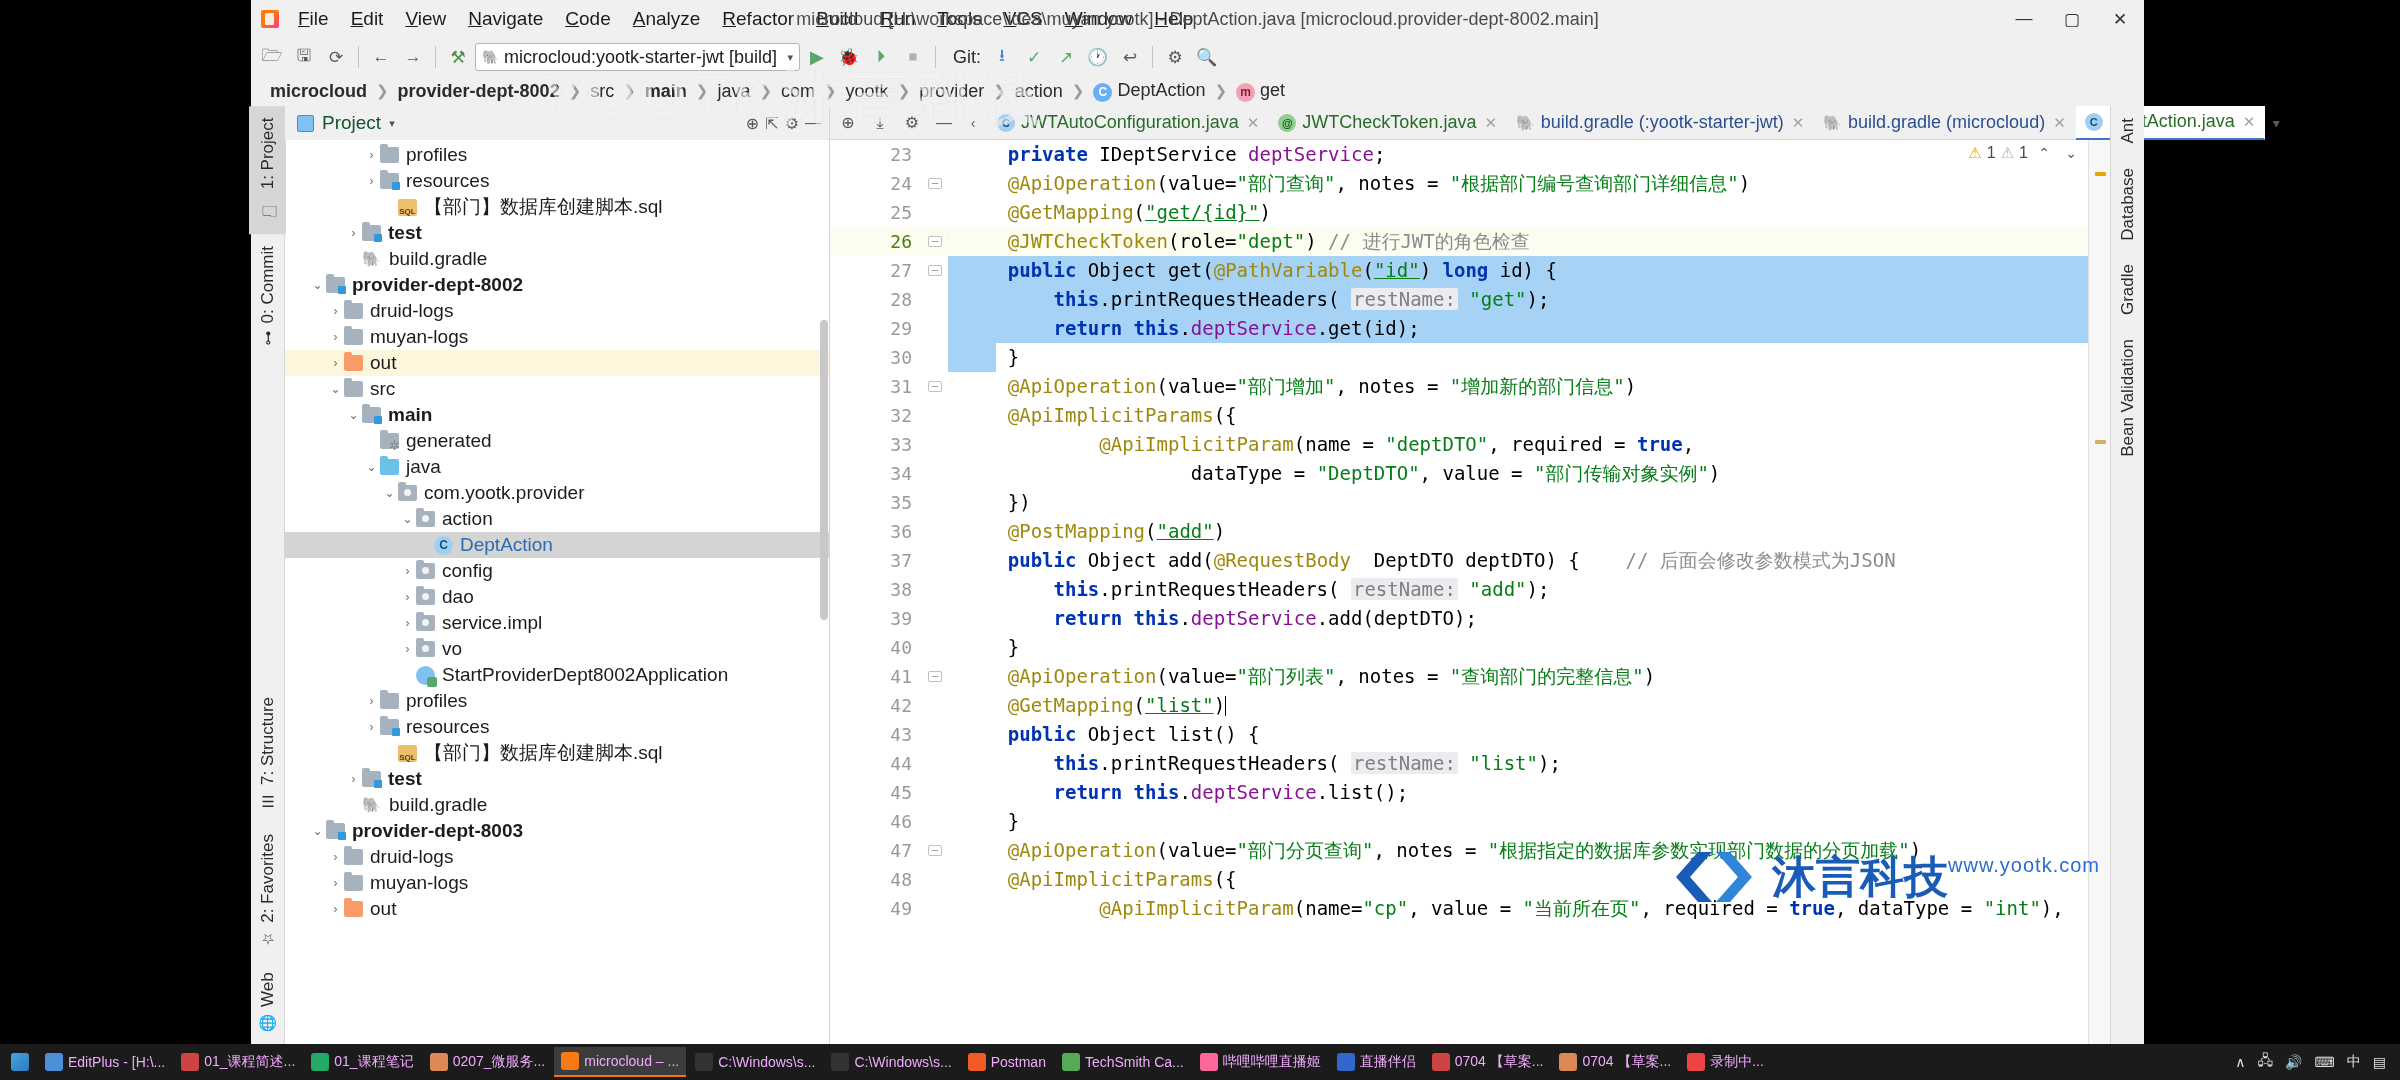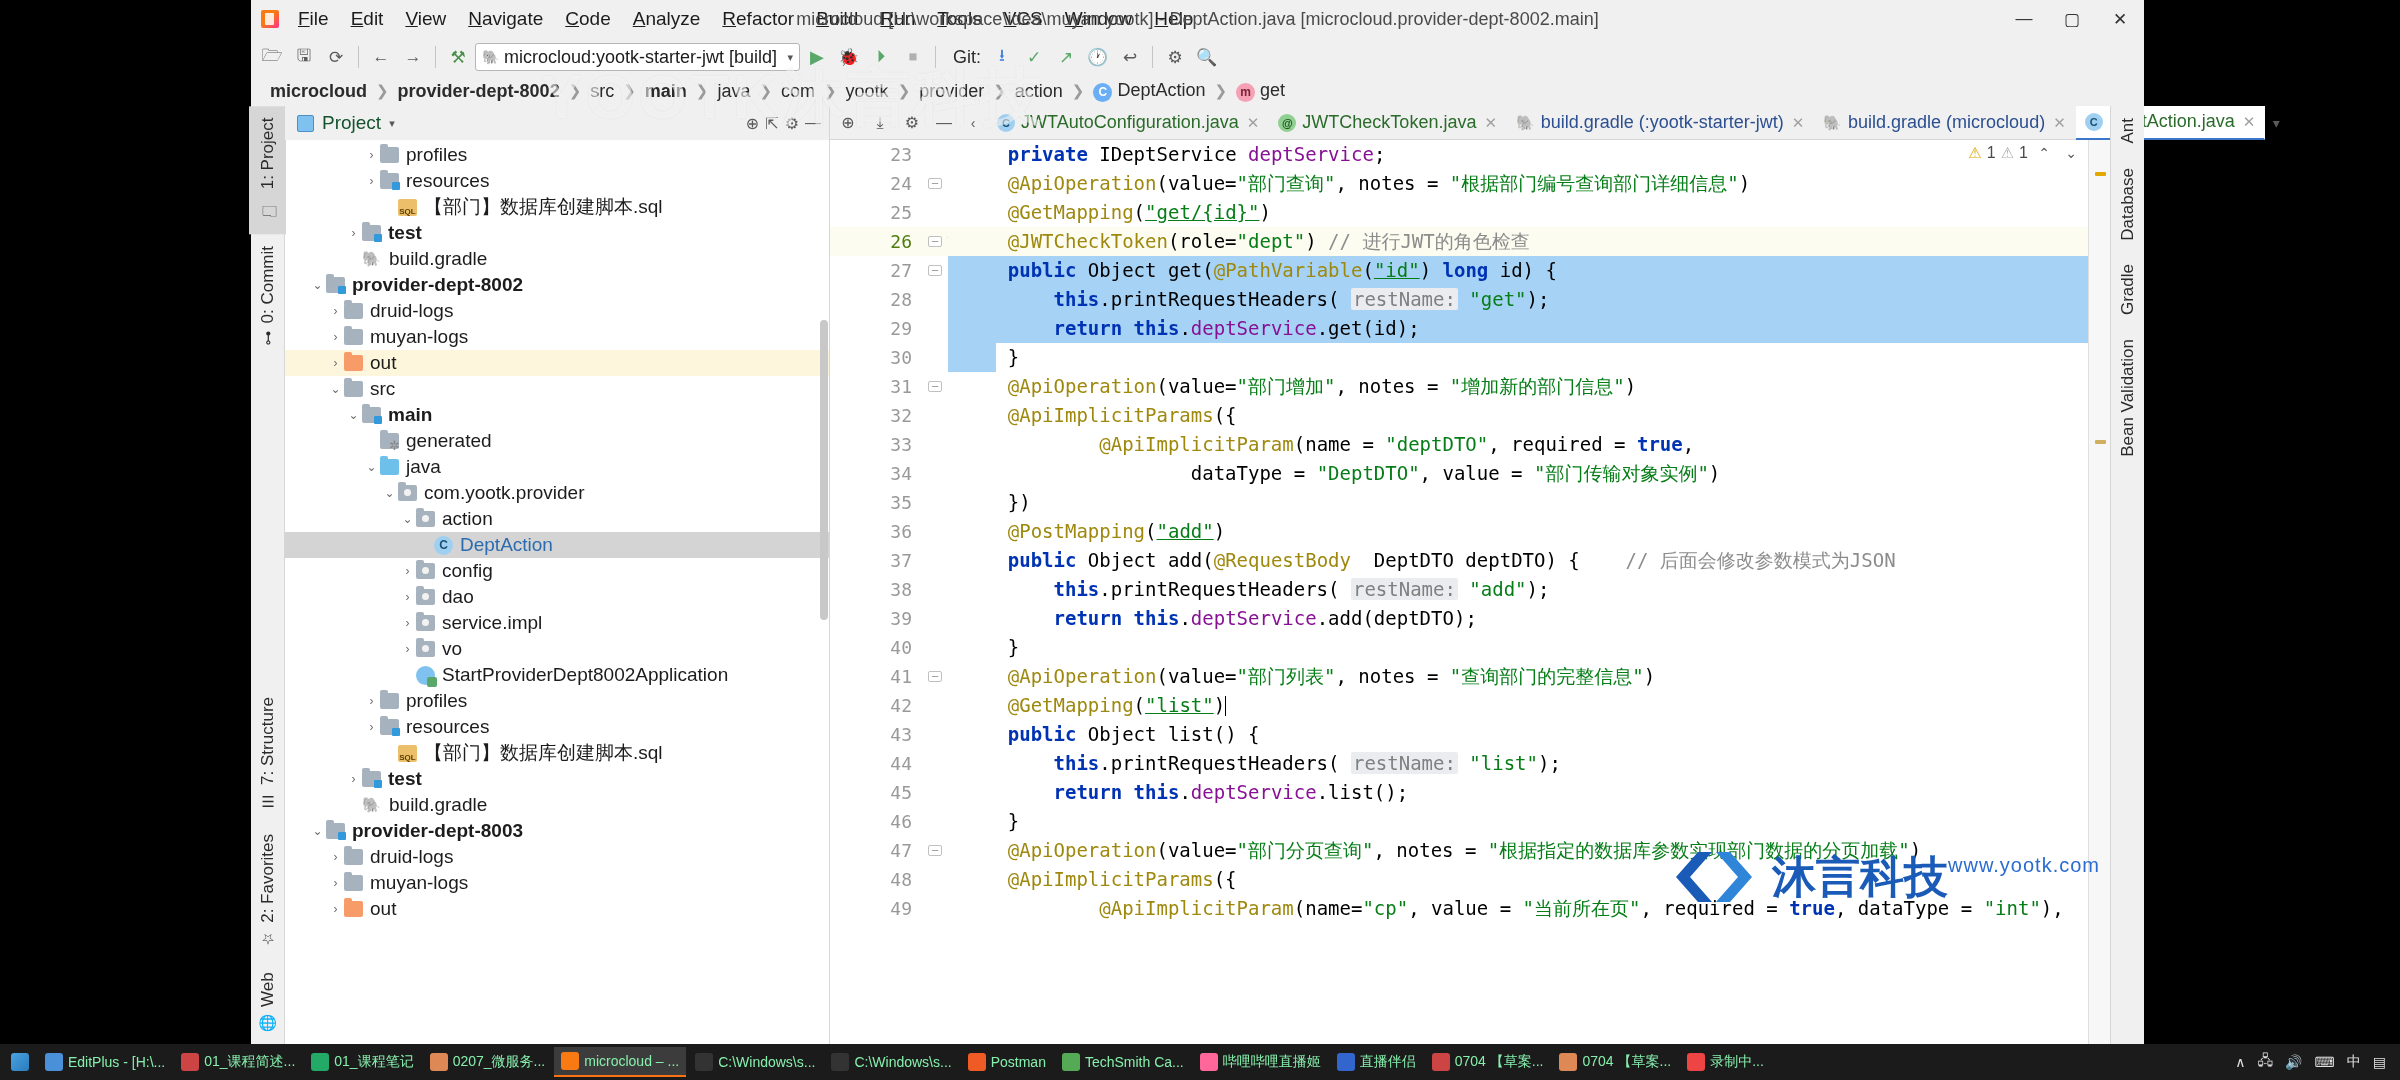--- a/index.html
+++ b/index.html
@@ -149,21 +149,21 @@
   .run-head{height:32px;display:flex;align-items:center;gap:12px;padding-left:34px;font-size:18px;color:#1c1c1c;}
   .run-tabname{display:flex;align-items:center;gap:7px;padding:3px 8px;border-bottom:2px solid #b8c4d6;}
   .run-body{flex:1;display:flex;}
   .run-left{width:28px;display:flex;flex-direction:column;align-items:center;justify-content:center;color:#6a6a6a;font-size:15px;}
   .run-tree{width:300px;background:#fff;border-right:1px solid #d6d6d6;padding:5px 8px;display:flex;align-items:flex-start;gap:7px;font-size:18px;}
   .run-console{flex:1;background:#fff;padding:5px 16px;font-family:"DejaVu Sans Mono", monospace;font-size:18px;color:#1750eb;}
   .run-gear{position:absolute;right:10px;top:6px;display:flex;gap:10px;color:#5a5a5a;font-size:17px;}
 
   
   .taskbar{position:absolute;left:0;bottom:0;width:2400px;height:36px;background:#1b1b1b;display:flex;align-items:center;gap:2px;padding-left:4px;}
-  .tbitem{display:flex;align-items:center;gap:5px;padding:2px 7px;height:30px;font-size:14px;color:#86efac;white-space:nowrap;max-width:165px;overflow:hidden;}
+  .tbitem{display:flex;align-items:center;gap:5px;padding:2px 7px;height:30px;font-size:14px;color:#f0abfc;white-space:nowrap;max-width:165px;overflow:hidden;}
   .tbitem.act{background:#3c3c3c;border-bottom:2px solid #f97316;}
   .tbico{width:18px;height:18px;border-radius:3px;flex:0 0 18px;}
   .tray{margin-left:auto;display:flex;align-items:center;gap:12px;padding-right:14px;color:#e0e0e0;font-size:14px;}
 </style>
 </head>
 <body>
 
 <div id="app">
 
   <div class="rail-left"></div>

